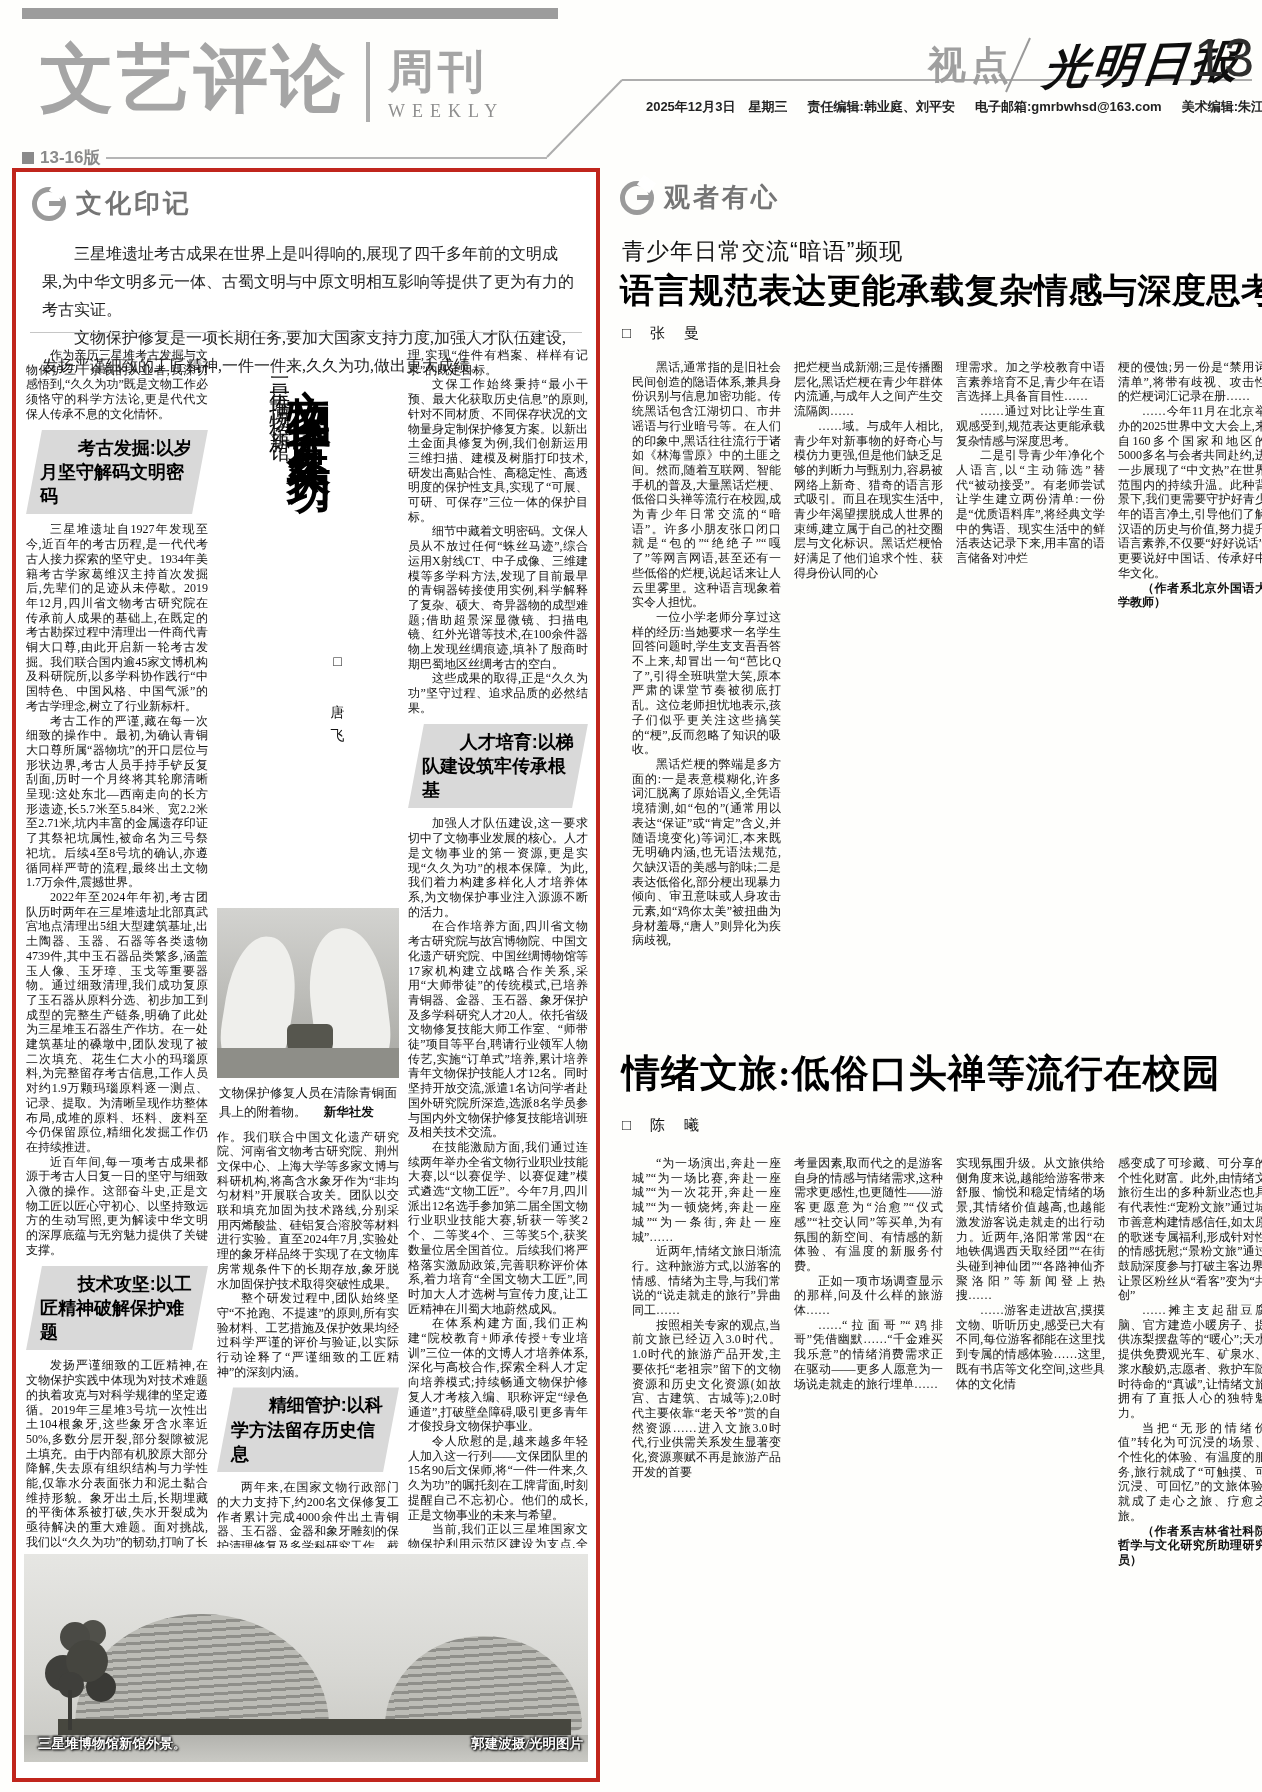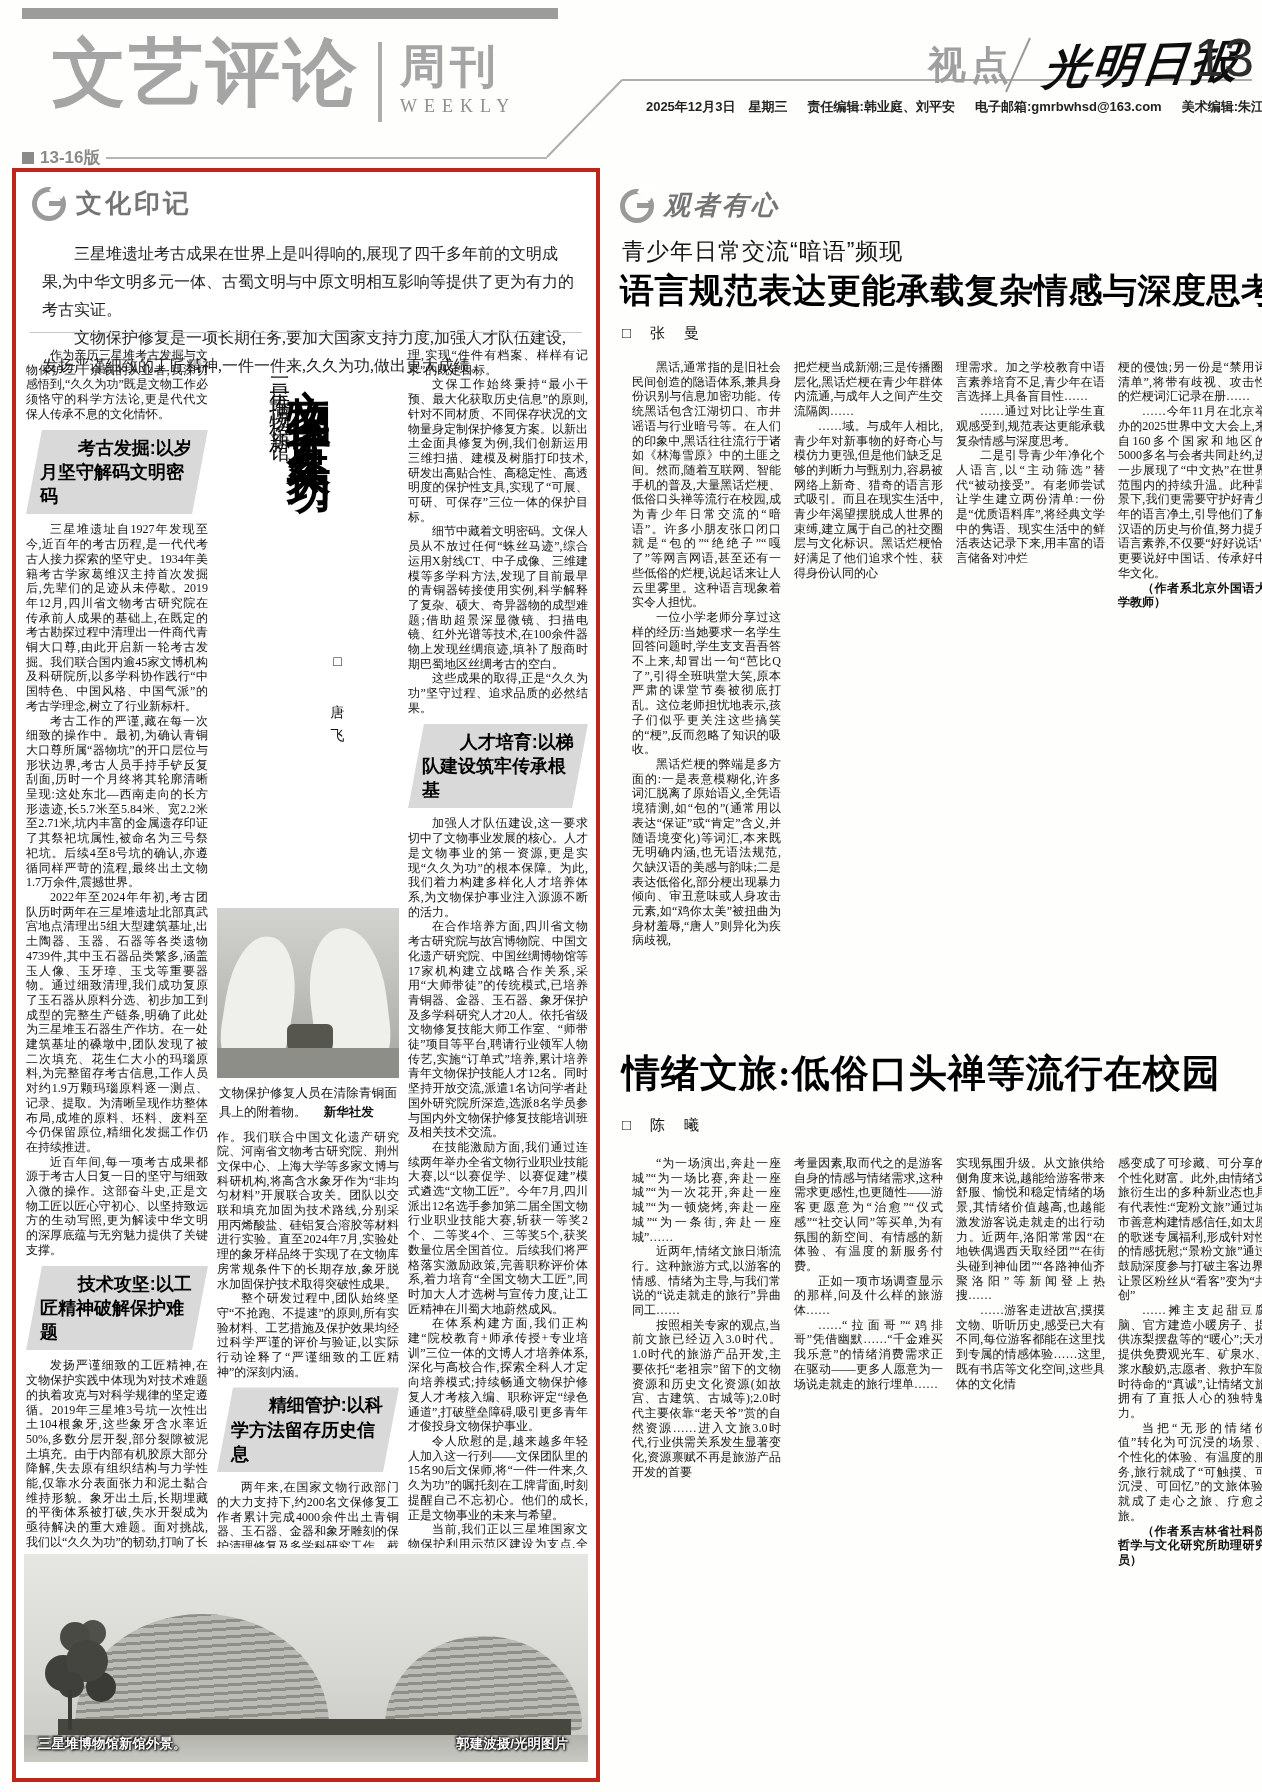--- a/index.html
+++ b/index.html
@@ -1,21 +1,21 @@
 <!DOCTYPE html>
 <html><head>
 <meta charset="utf-8">
 <style>
   html,body{margin:0;padding:0;}
   body{width:1262px;height:1792px;background:#f6f6f4;font-family:"Liberation Serif",serif;}
   .page{position:relative;width:1262px;height:1792px;background:#fefefc;overflow:hidden;}
 
   
   .gray-bar{position:absolute;left:22px;top:8px;width:536px;height:11px;background:#9c9c9c;}
-  .mast-left{position:absolute;left:52px;top:26px;display:flex;align-items:center;}
+  .mast-left{position:absolute;left:40px;top:26px;display:flex;align-items:flex-end;}
   .mast-title{font-size:74px;font-weight:bold;color:#a5a5a5;letter-spacing:3px;line-height:1.15;font-family:"Liberation Serif",serif;}
   .mast-divider{width:4px;height:80px;background:#adadad;margin:16px 18px 0 18px;}
   .mast-edition{display:flex;flex-direction:column;margin-top:10px;}
   .edition-cn{font-size:46px;color:#a5a5a5;font-weight:bold;line-height:1.1;letter-spacing:4px;font-family:"Liberation Sans",sans-serif;}
   .edition-en{font-size:18px;color:#8f8f8f;letter-spacing:7px;margin-top:4px;font-family:"Liberation Serif",serif;}
   .pages-row{position:absolute;left:22px;top:146px;width:525px;display:flex;align-items:center;gap:6px;}
   .pages-square{width:12px;height:12px;background:#8a8a8a;flex:none;}
   .pages-label{font-size:17px;font-weight:bold;color:#8a8a8a;font-family:"Liberation Sans",sans-serif;white-space:nowrap;}
   .pages-rule{flex:1;height:0;border-top:2px solid #b5b5b5;}
   .hdr-svg{position:absolute;left:0;top:0;pointer-events:none;}
@@ -70,25 +70,25 @@
   .mound{position:absolute;bottom:30px;border-radius:50% 50% 8% 8%/95% 95% 6% 6%;background:repeating-linear-gradient(176deg,#8f8f8a 0 3px,#bcbcb6 3px 8px);}
   .m1{left:9%;width:45%;height:118px;}
   .m2{right:1%;width:35%;height:96px;}
   .colonnade{position:absolute;bottom:26px;left:6%;width:91%;height:17px;background:#47473f;}
   .ground{position:absolute;bottom:0;width:100%;height:27px;background:linear-gradient(180deg,#b3b3ae,#c9c9c4);}
   .tree{position:absolute;left:34px;bottom:64px;width:26px;height:26px;border-radius:50%;background:#3f3f3b;
         box-shadow:16px -24px 0 8px #45453f, 30px 2px 0 2px #3a3a36, 4px -48px 0 2px #4a4a45, -8px -12px 0 5px #3f3f3b, 22px -52px 0 0 #50504a;}
   .trunk{position:absolute;left:44px;bottom:32px;width:4px;height:40px;background:#3a3a36;}
   .photo2-cap{position:absolute;bottom:9px;font-size:13.5px;font-weight:bold;color:#fff;text-shadow:0 0 3px #000,1px 1px 2px #000,-1px -1px 2px #000;}
   .cap-l{left:14px;}
-  .cap-r{right:20px;font-family:Liberation Sans, sans-serif;}
+  .cap-r{right:5px;font-family:Liberation Serif, serif;}
 
   
   .right-region{position:absolute;left:616px;top:168px;width:640px;height:1616px;}
-  .viewer-head{position:absolute;left:4px;top:20px;font-style:italic;}
+  .viewer-head{position:absolute;left:4px;top:12px;}
   .a2-kicker{position:absolute;left:6px;top:68px;font-size:23px;color:#141414;letter-spacing:1px;font-family:"Liberation Sans",sans-serif;}
   .a2-title{position:absolute;left:4px;top:100px;width:636px;font-size:34px;font-weight:900;color:#000;letter-spacing:0.5px;font-family:"Liberation Serif",serif;white-space:nowrap;}
   .byline{position:absolute;font-size:15px;color:#111;letter-spacing:2px;}
   .a2-byline{left:6px;top:156px;}
   .rcols{position:absolute;left:16px;width:638px;display:flex;gap:13px;overflow:hidden;}
   .a2-cols{top:192px;height:648px;}
   .rcol{width:149px;overflow:hidden;}
   .a3-title{position:absolute;left:6px;top:880px;font-size:38px;font-weight:900;color:#000;letter-spacing:1px;font-family:"Liberation Serif",serif;white-space:nowrap;}
   .a3-byline{left:6px;top:948px;}
   .a3-cols{top:988px;height:620px;}

